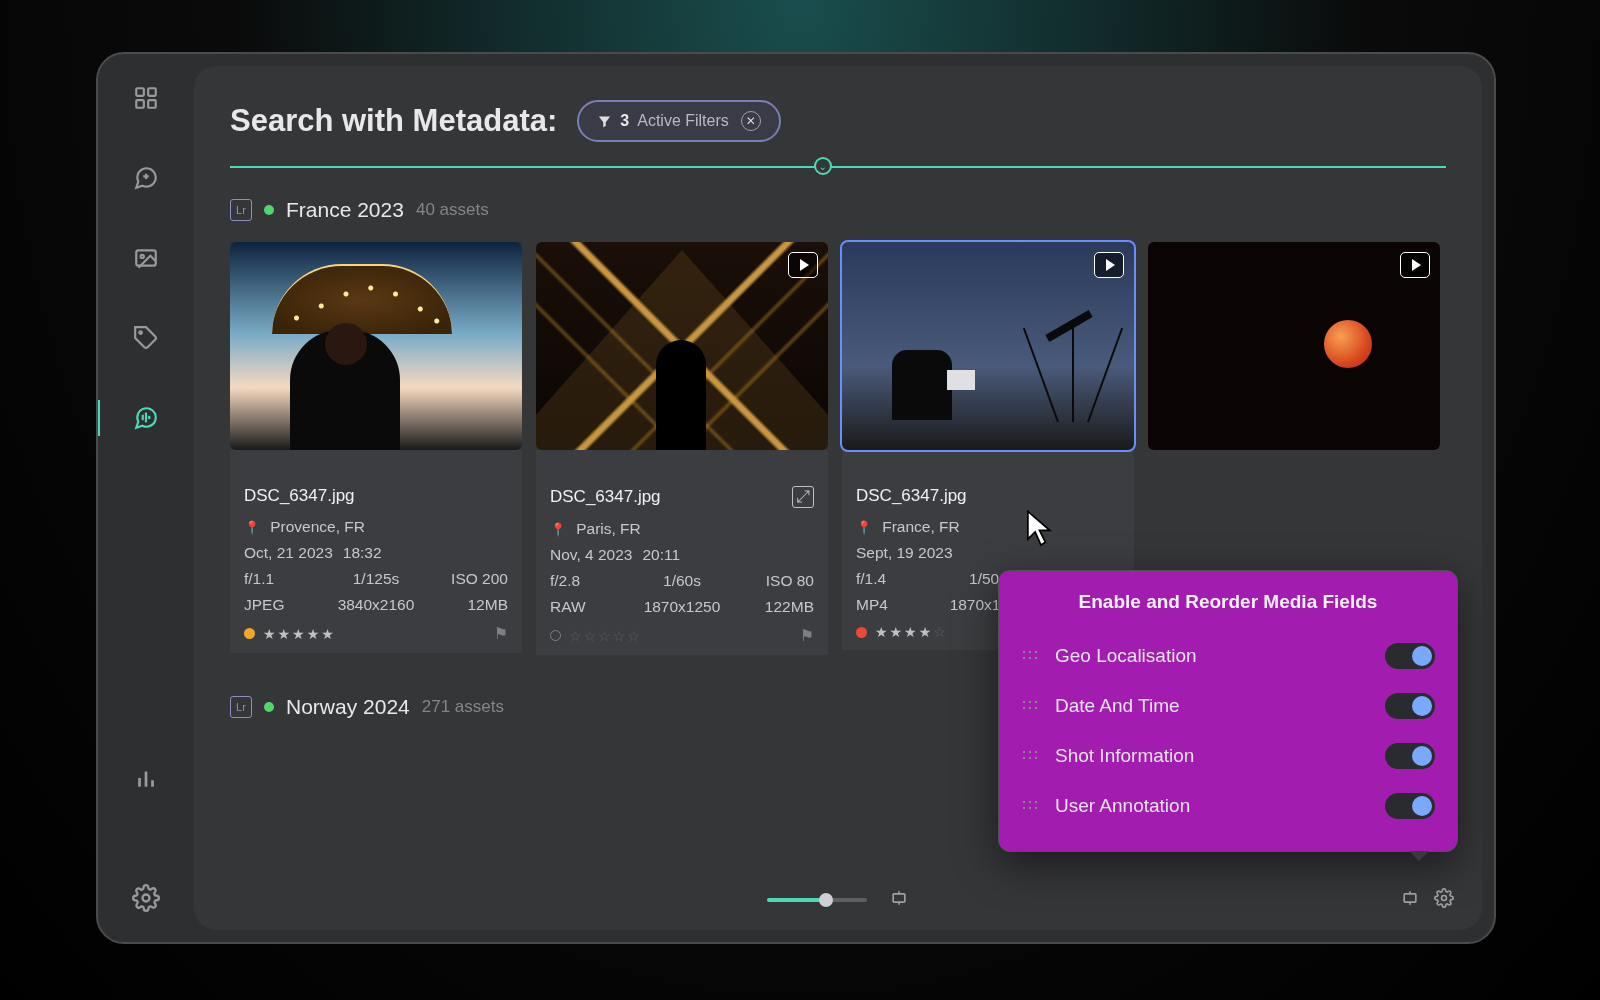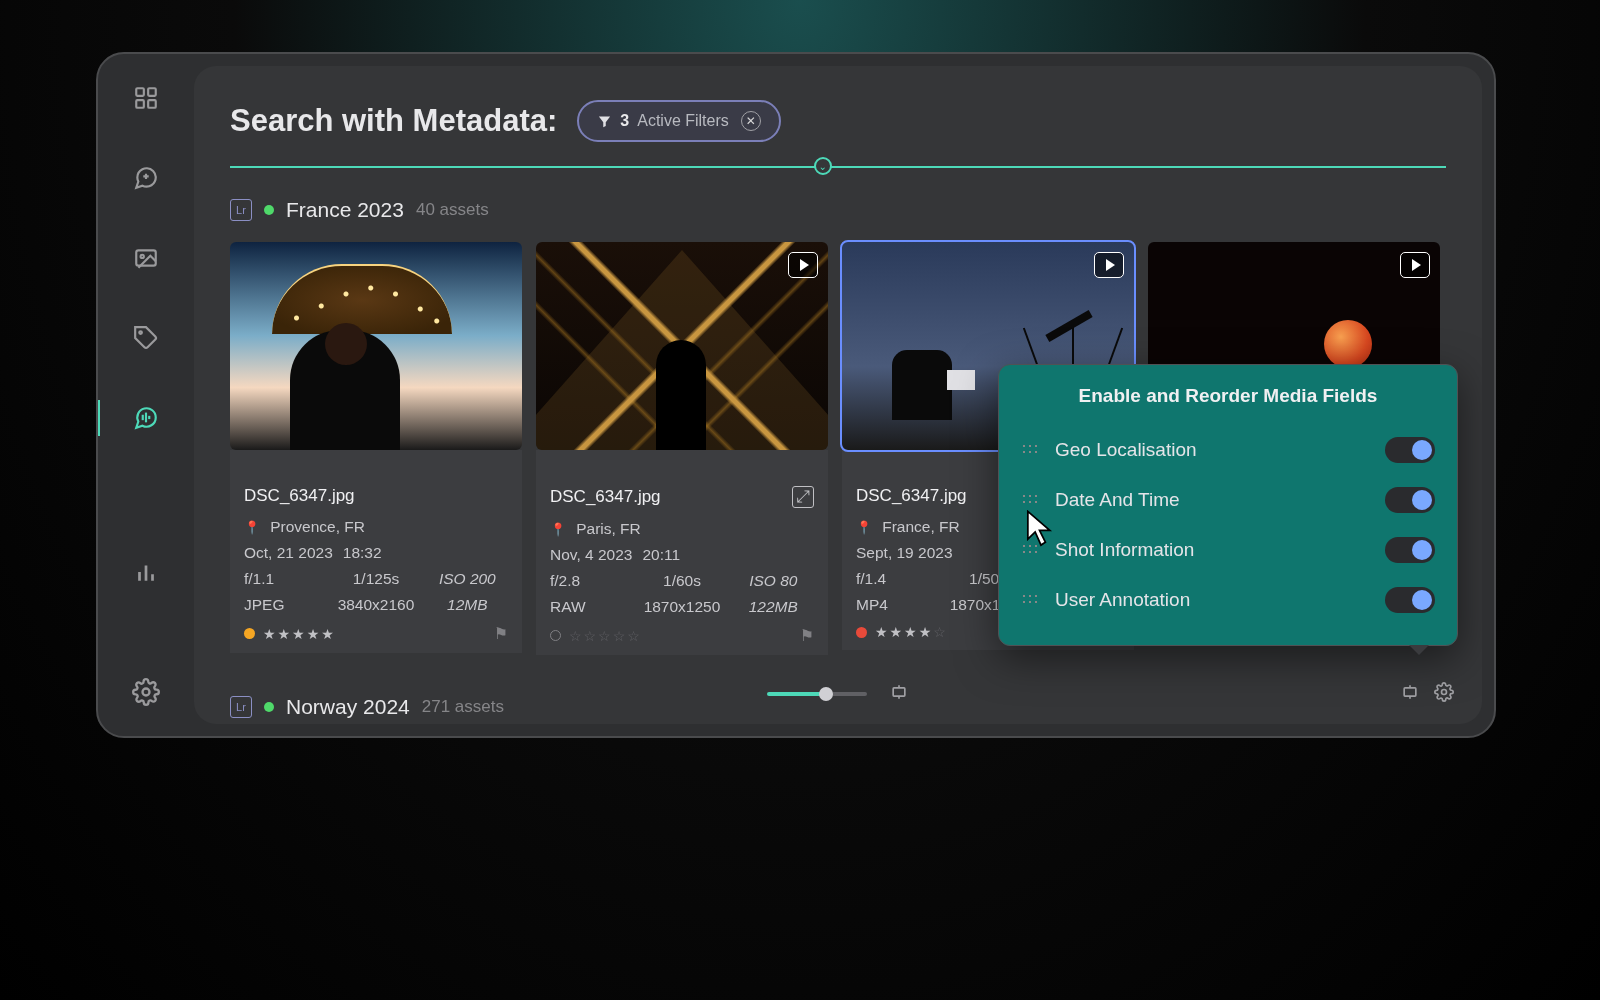--- a/index.html
+++ b/index.html
@@ -9,21 +9,21 @@
     width: 1600px;
     height: 1000px;
     overflow: hidden;
     color: #d8d8d8;
   }
   .app-window {
     position: absolute;
     top: 52px;
     left: 96px;
     width: 1400px;
-    height: 686px;
+    height: 892px;
     background: #2e2f31;
     border-radius: 28px;
     border: 2px solid #4a4b4d;
     display: flex;
     overflow: hidden;
   }
   .sidebar-nav {
     width: 96px;
     padding: 28px 0;
     display: flex;
@@ -186,21 +186,21 @@
     padding: 4px 14px;
     font-size: 15.5px;
     color: #c8c8cc;
     gap: 10px;
     align-items: center;
   }
   .meta-row .pin-ico { color: #909094; font-size: 13px; }
   .meta-row.spread { justify-content: flex-start; }
   .meta-row.triple > span { flex: 1; }
   .meta-row.triple > span:nth-child(2){text-align:center;}
-  .meta-row.triple > span:last-child{text-align:center;font-style:italic;}
+  .meta-row.triple > span:last-child{text-align:right;}
   .rating-row {
     display: flex;
     justify-content: space-between;
     align-items: center;
     padding: 6px 14px 10px;
   }
   .rating-left { display:flex;align-items:center;gap:8px; }
   .dot-c { width: 11px; height: 11px; border-radius: 50%; }
   .dot-orange { background: #f5a623; }
   .dot-hollow { border: 1.5px solid #808084; }
@@ -299,21 +299,21 @@
     border-radius:50%;
     background: radial-gradient(circle at 35% 35%, #f8a050, #d84820 60%, #a82810);
   }
 
   
   .popup {
     position: absolute;
     right: 24px;
     bottom: 78px;
     width: 460px;
-    background: #0f766e;
+    background: #a21caf;
     border: 1px solid #505154;
     border-radius: 12px;
     padding: 20px 22px;
     box-shadow: 0 12px 40px rgba(0,0,0,0.5);
   }
   .popup::after {
     content:'';
     position:absolute;
     bottom:-10px; right:28px;
     border-left:10px solid transparent;

